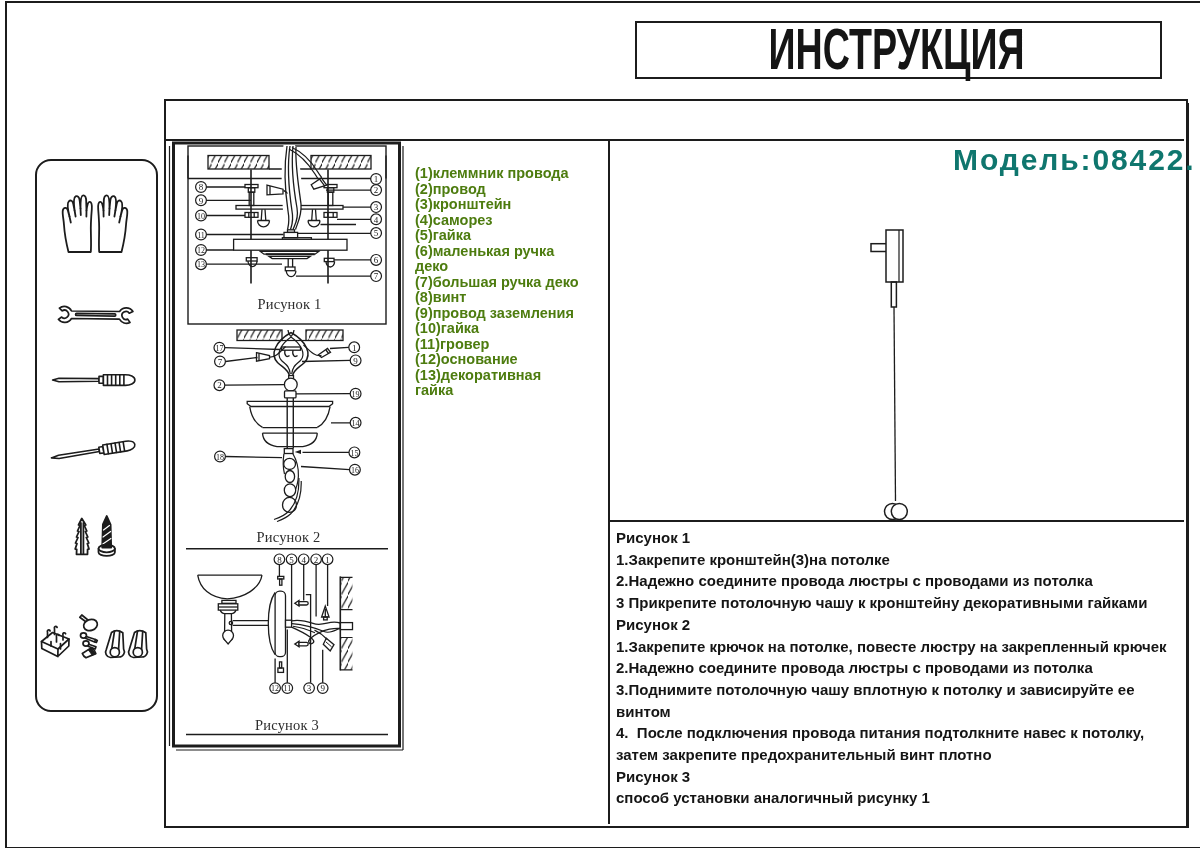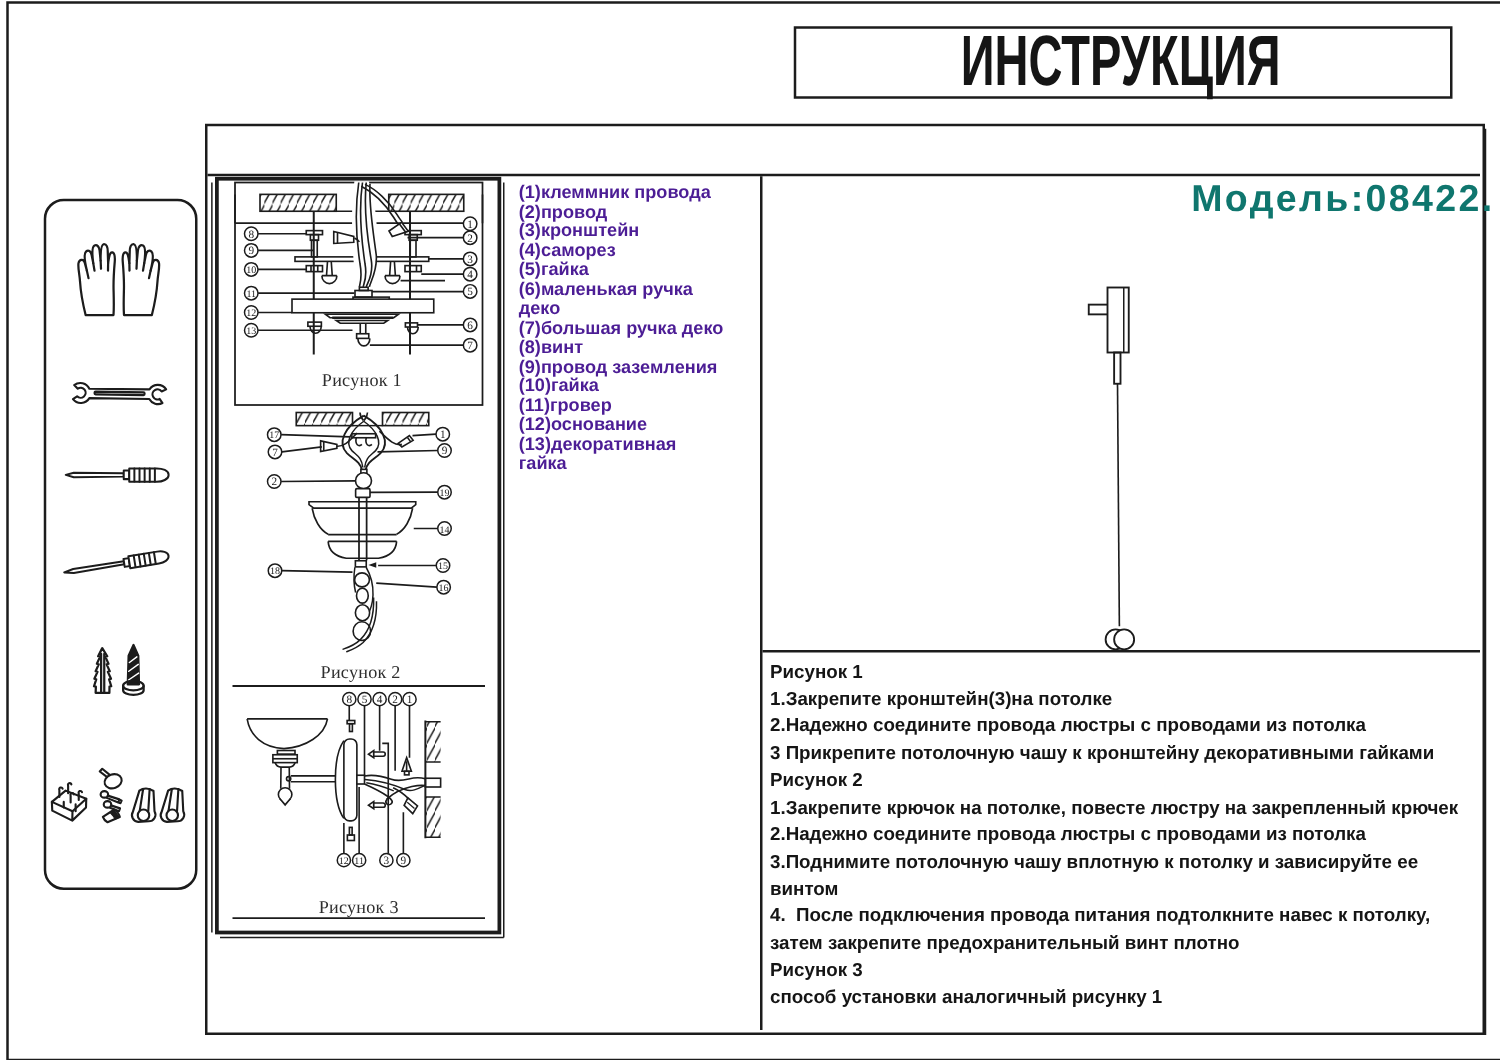--- a/index.html
+++ b/index.html
@@ -449,21 +449,21 @@
   <path d="M174.3,440.4 V534.5" stroke-width="1.6"></path>
   <path d="M174.3,441.3 H186.5 M174.3,473.6 H186.5 M174.3,501.5 H186.5 M174.3,533.8 H186.5" stroke-width="1.2"></path>
  </g>
 
  <text x="121" y="594" font-family="Liberation Serif" font-size="14.5px" letter-spacing="0.2" text-anchor="middle" stroke="none" fill="#2e2e2e">Рисунок 3</text>
 
  <path d="M20,598.5 H222" stroke-width="1.5"></path>
 </g>
 </svg>
 
-<div class="abs" style="left:415px;top:147px;width:200px;font-size:14.5px;line-height:15.5px;font-weight:bold;color:#4c1d95;white-space:pre-line;">(1)клеммник провода
+<div class="abs" style="left:415px;top:166px;width:200px;font-size:14.5px;line-height:15.5px;font-weight:bold;color:#4d7c0f;white-space:pre-line;">(1)клеммник провода
 (2)провод
 (3)кронштейн
 (4)саморез
 (5)гайка
 (6)маленькая ручка
 деко
 (7)большая ручка деко
 (8)винт
 (9)провод заземления
 (10)гайка

